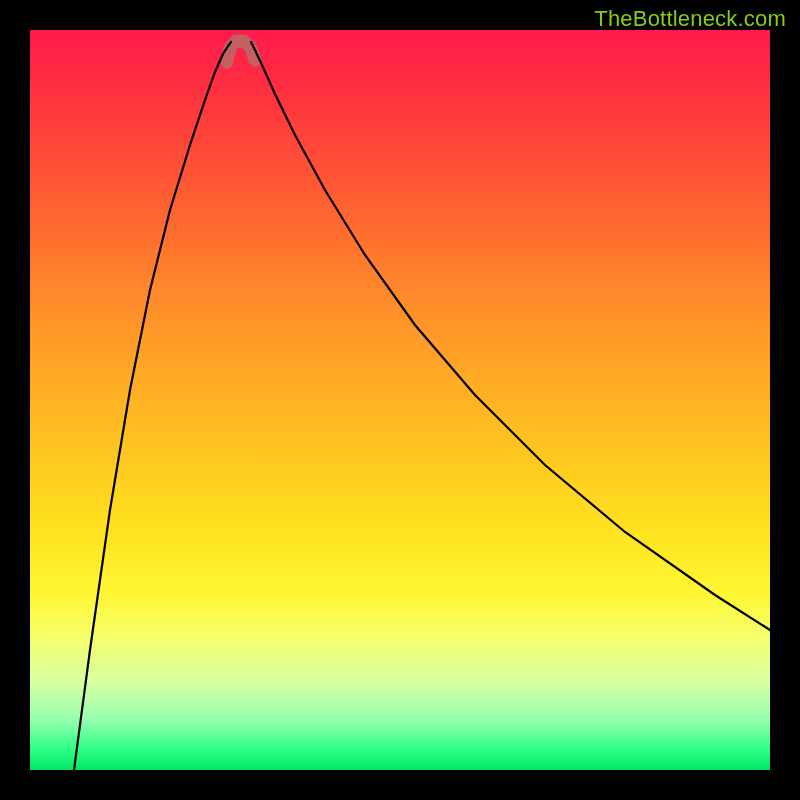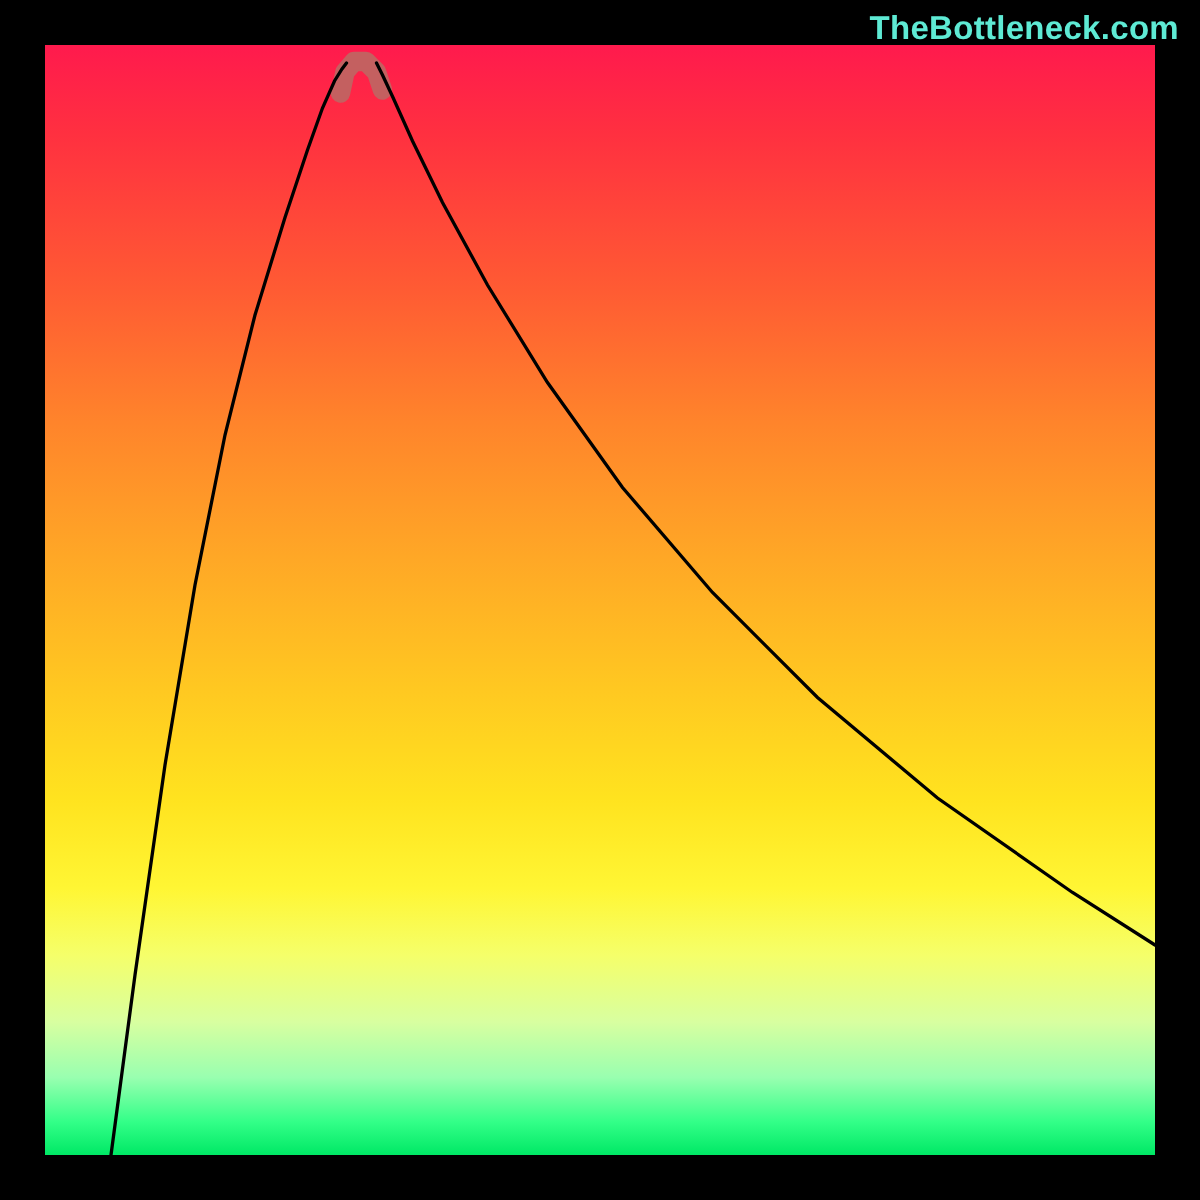--- a/index.html
+++ b/index.html
@@ -30,24 +30,24 @@
       #d8ffa0 88%,
       #99ffb0 93%,
       #33ff88 97%,
       #00e865 100%
     );
   }
   .watermark {
     position: absolute;
     top: 6px;
     right: 14px;
-    color: #5eead4;
+    color: #84cc16;
     font-size: 22px;
     letter-spacing: 0.2px;
-    font-weight: 700;
+    font-weight: 400;
   }
   svg.plot {
     position: absolute;
     left: 0;
     top: 0;
     width: 740px;
     height: 740px;
     overflow: visible;
   }
   path.curve {

